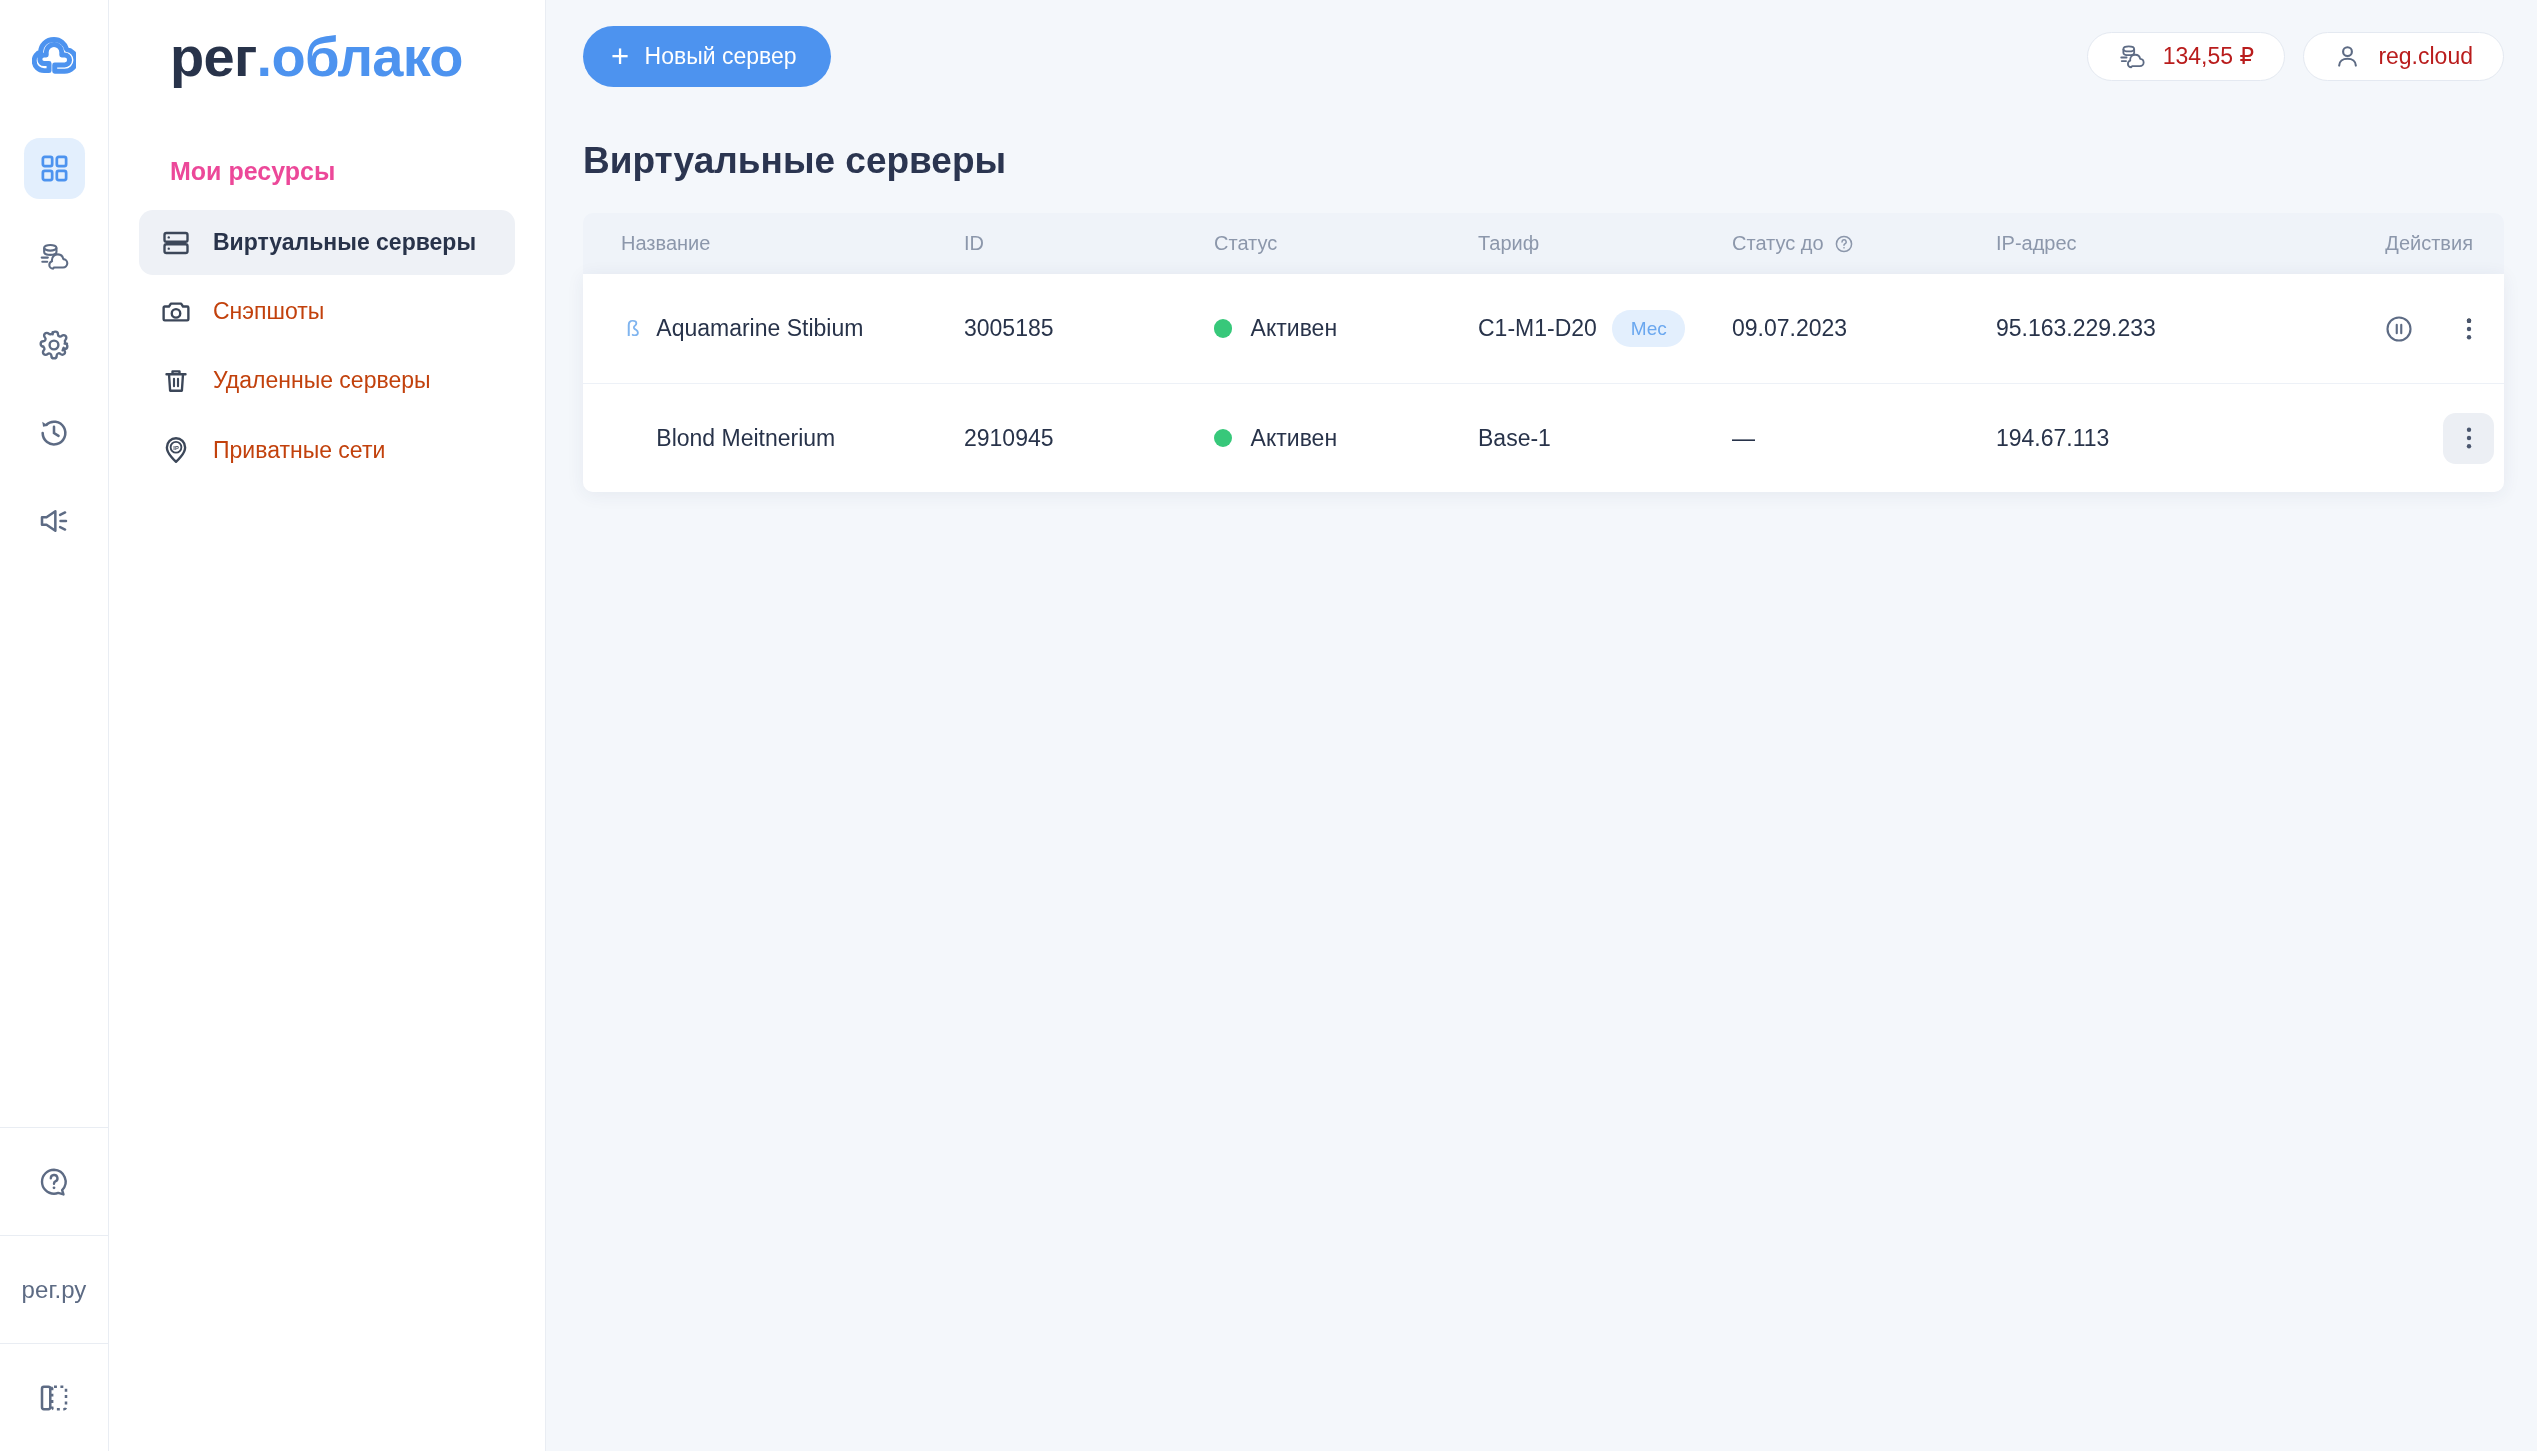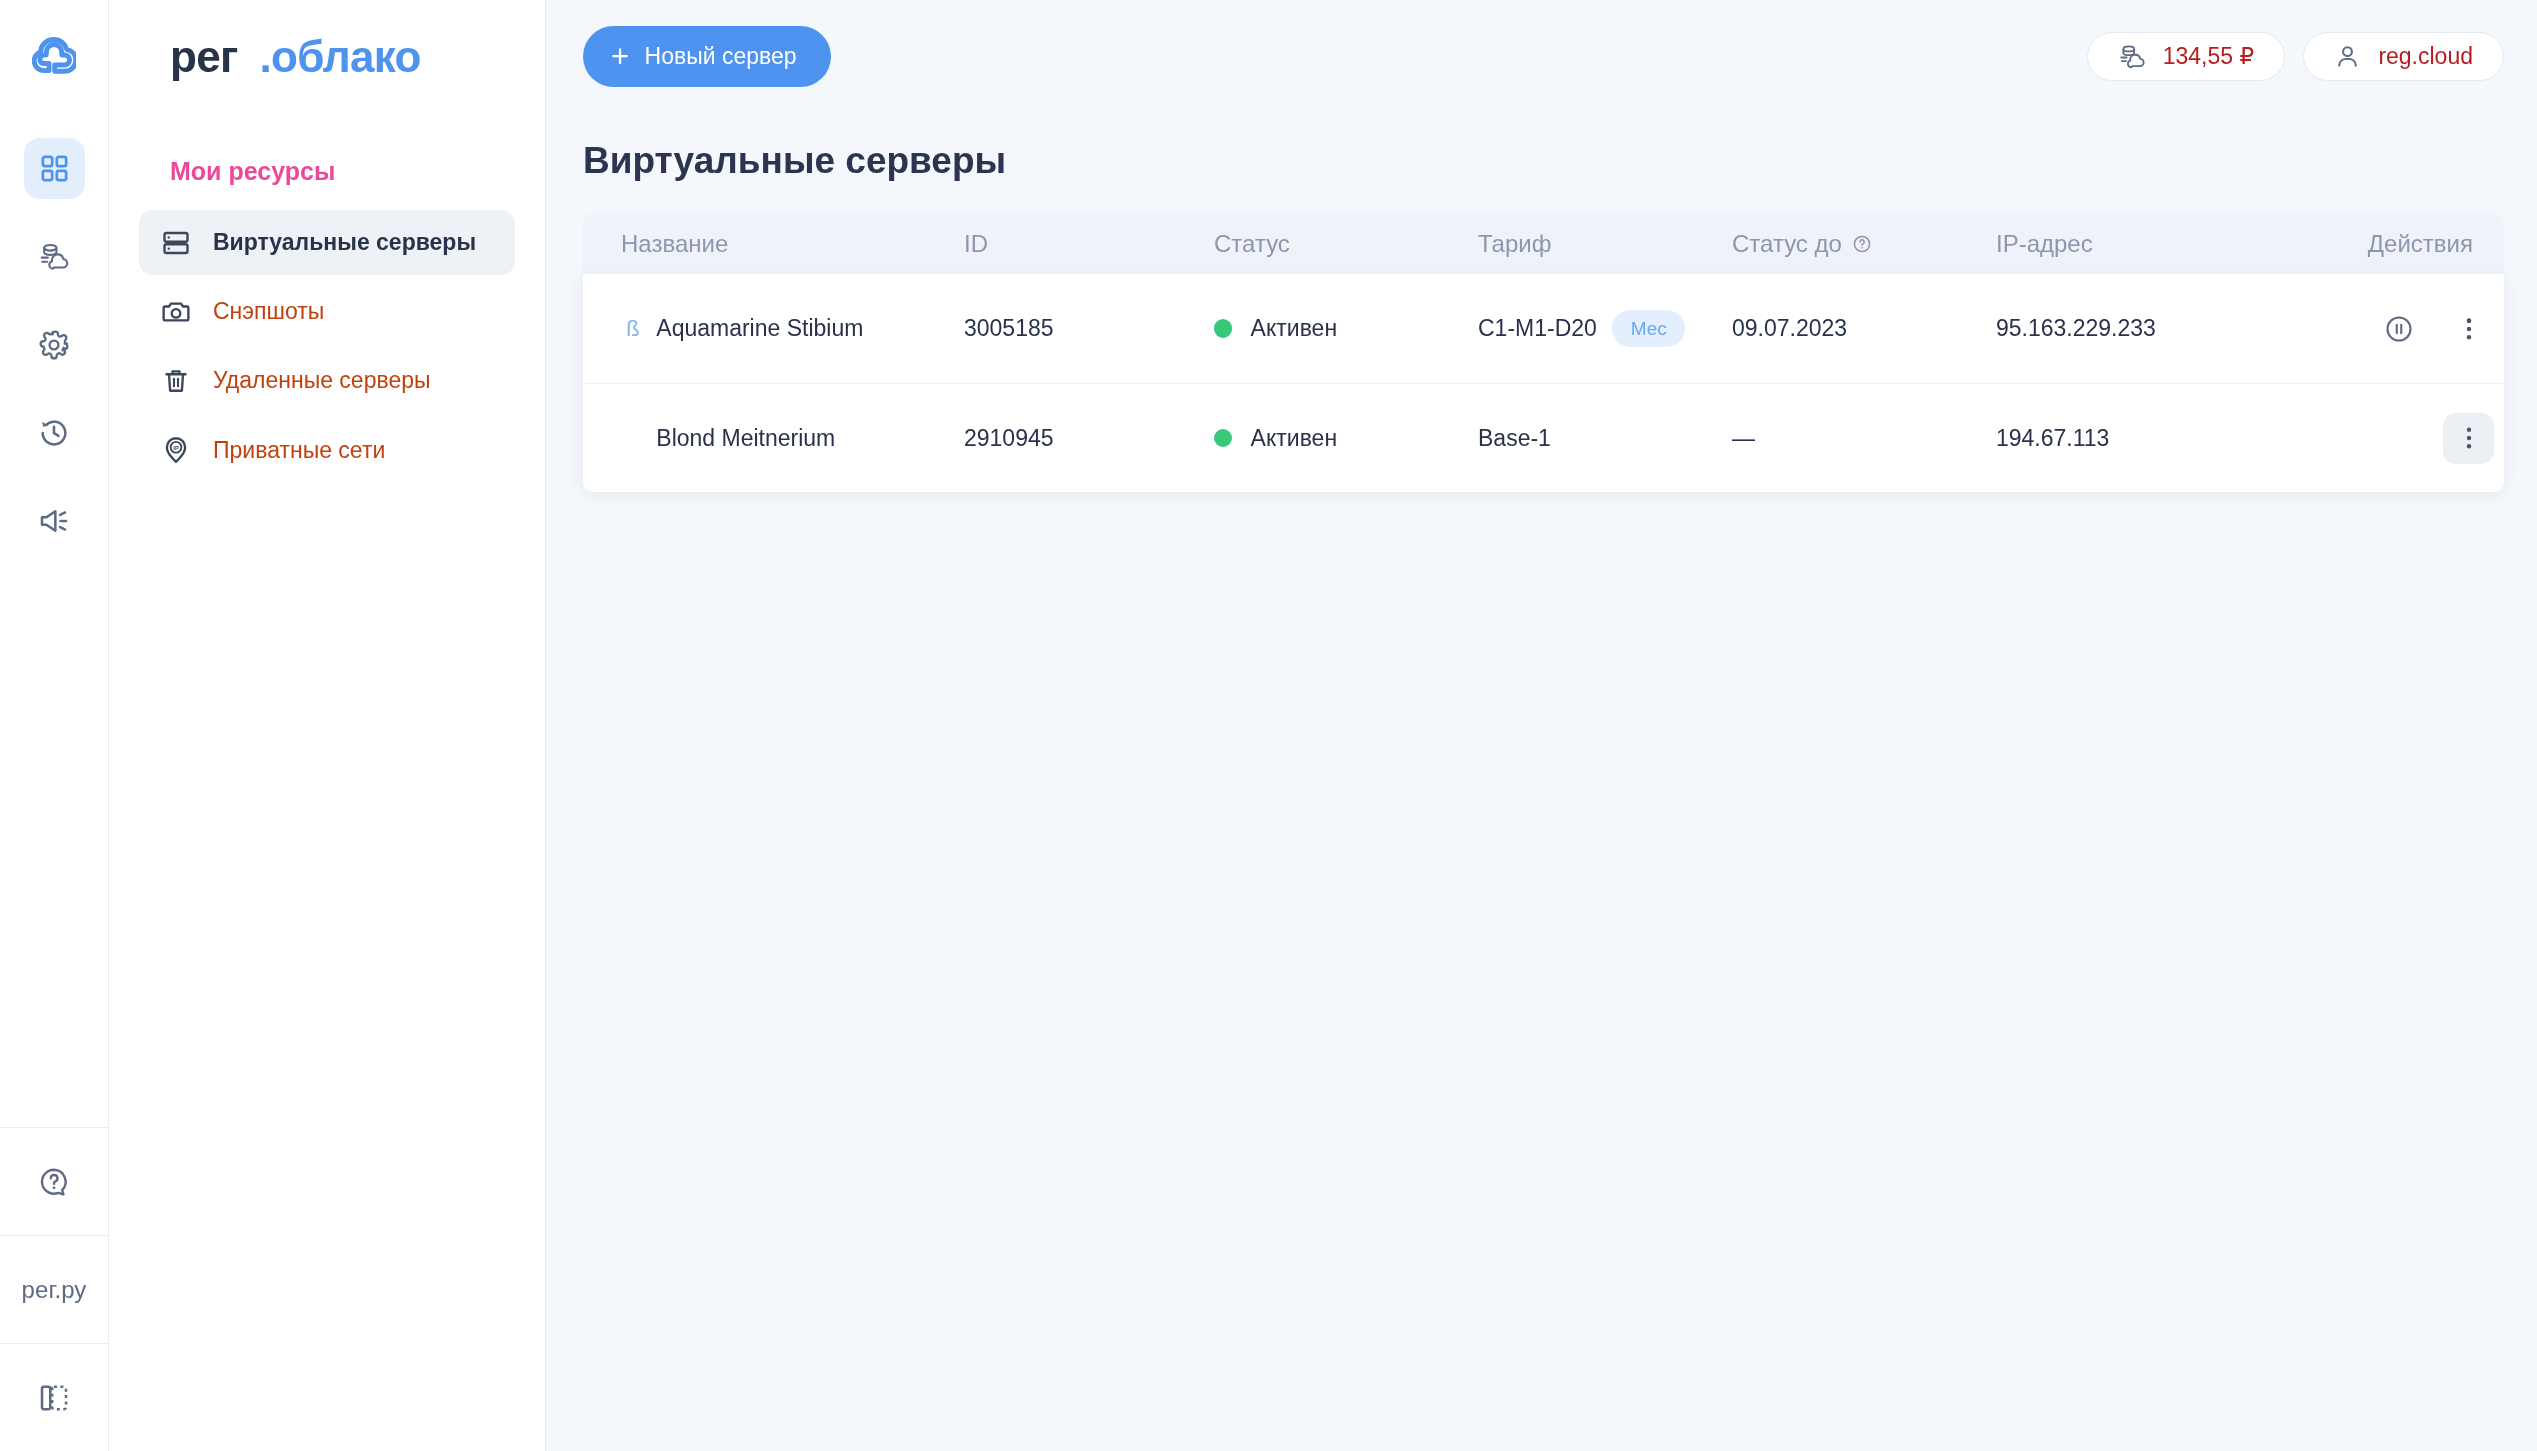--- a/index.html
+++ b/index.html
@@ -42,21 +42,21 @@
   
   .sidebar {
     width: 437px; flex: 0 0 437px; height: 1451px;
     background: #ffffff;
     border-right: 1.4px solid #e9edf3;
     padding: 0 30px;
   }
   .brand {
     height: 113px; display: flex; align-items: center;
     padding-left: 31px;
-    font-size: 44px; font-weight: 700; letter-spacing: -0.7px; gap: 22px;
+    font-size: 56px; font-weight: 700; letter-spacing: -0.7px;
   }
   .brand .b-dark { color: #28334a; }
   .brand .b-blue { color: #4d93ef; }
   .sb-title {
     font-size: 25px; font-weight: 700; color: #ec4899;
     padding: 44px 0 24px 31px;
   }
   .sb-item {
     display: flex; align-items: center; gap: 21px;
     height: 65px; padding: 0 20px 0 21px;
@@ -98,21 +98,21 @@
     padding: 27px 0 31px 37px;
   }
 
   
   .table-wrap { padding: 0 34px 0 37px; position: relative; }
   .t-head {
     display: flex; align-items: center;
     height: 61px;
     background: #eff3f9;
     border-radius: 10px 10px 0 0;
-    font-size: 24px; color: #8c97ab;
+    font-size: 20px; color: #8c97ab;
   }
   .t-row {
     display: flex; align-items: center;
     height: 109px;
     background: #ffffff;
     position: relative;
   }
   .t-row + .t-row { border-top: 1.4px solid #edf1f7; }
   .t-row:last-child { border-radius: 0 0 10px 10px; }
   .t-body { box-shadow: 0 2.8px 18.3px rgba(40,60,100,.07); border-radius: 0 0 10px 10px; }

